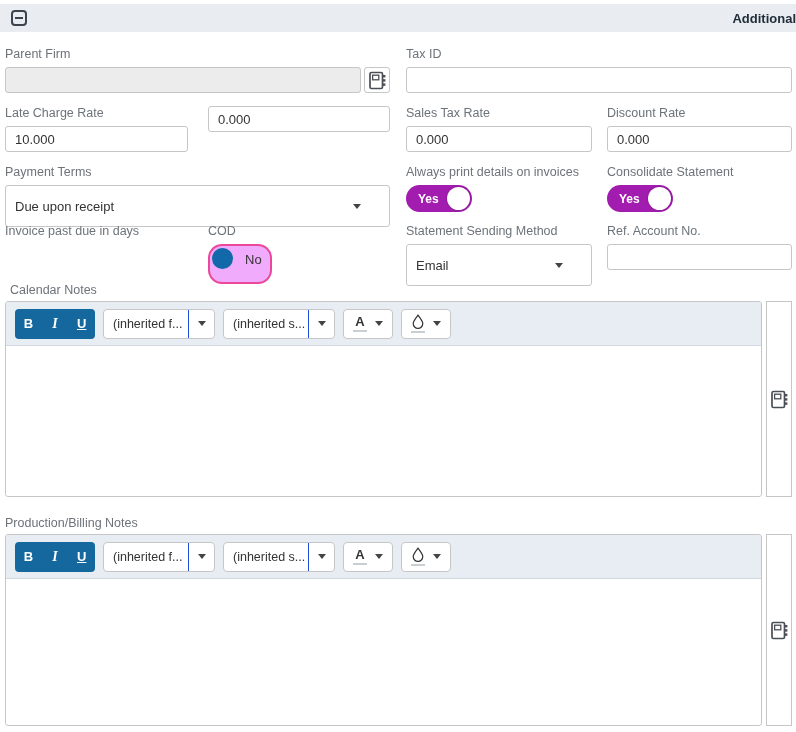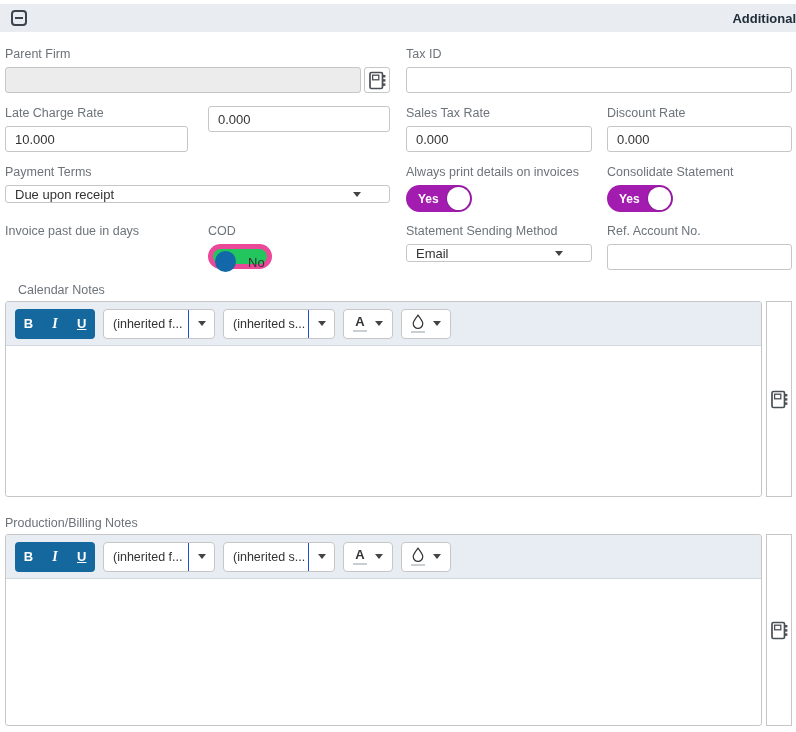--- a/index.html
+++ b/index.html
@@ -34,21 +34,21 @@
     padding:0 9px; font-size:13px; color:#333; font-family:inherit; background:#fff;
   }
   .txt-input:disabled { background:#ececec; color:#333; }
   .row { display:flex; align-items:center; }
   .book-btn {
     width:26px; height:26px; margin-left:3px; background:#fff; border:1px solid #c6c6c6;
     border-radius:3px; display:flex; align-items:center; justify-content:center;
     cursor:pointer; padding:0; flex:0 0 auto;
   }
   .select {
-    height:18px; border:1px solid #c6c6c6; border-radius:3px; background:#fff;
+    height:42px; border:1px solid #c6c6c6; border-radius:3px; background:#fff;
     display:flex; align-items:center; justify-content:space-between;
     padding:0 28px 0 9px; font-size:13px; color:#333; cursor:default;
   }
   .caret {
     width:0; height:0; border-left:4px solid transparent; border-right:4px solid transparent;
     border-top:5px solid #444; flex:0 0 auto;
   }
 
   
   .toggle-on {
@@ -56,22 +56,22 @@
     cursor:pointer;
   }
   .toggle-on .t-txt {
     position:absolute; left:12px; top:7px; color:#fff; font-size:12px; font-weight:bold;
   }
   .toggle-on .t-knob {
     position:absolute; right:2px; top:2px; width:23px; height:23px; border-radius:50%;
     background:#fff; box-shadow:0 0 2px rgba(0,0,0,.35);
   }
   .toggle-off {
-    width:64px; height:25px; border-radius:14px; background:#22c55e;
-    border:5px solid #ec4899; position:relative; cursor:pointer;
+    width:64px; height:40px; border-radius:14px; background:#f0abfc;
+    border:2px solid #ec4899; position:relative; cursor:pointer;
   }
   .toggle-off .t-knob {
     position:absolute; left:2px; top:2px; width:21px; height:21px; border-radius:50%;
     background:#1268a8;
   }
   .toggle-off .t-txt { position:absolute; left:35px; top:6px; color:#333; font-size:13px; }
 
   
   .editor {
     border:1px solid #c6c6c6; border-radius:3px; background:#fff; overflow:hidden;
@@ -196,21 +196,21 @@
   <div class="select">
     <span>Email</span>
     <span class="caret"></span>
   </div>
 </div>
 <div class="abs fg" style="left:607px; top:224px; width:185px;">
   <label>Ref. Account No.</label>
   <input class="txt-input" value="" style="">
 </div>
 
-<div class="abs notes-label" style="left:18px; top:283px;">Calendar Notes</div>
+<div class="abs notes-label" style="left:10px; top:283px;">Calendar Notes</div>
 
 <div class="abs editor" style="left:5px; top:301px; width:757px; height:196px;">
   <div class="toolbar">
     <div class="biu">
       <button>B</button>
       <button class="btn-i">I</button>
       <button class="btn-u">U</button>
     </div>
     <div class="dd">
       <span class="dd-text">(inherited f...</span>

